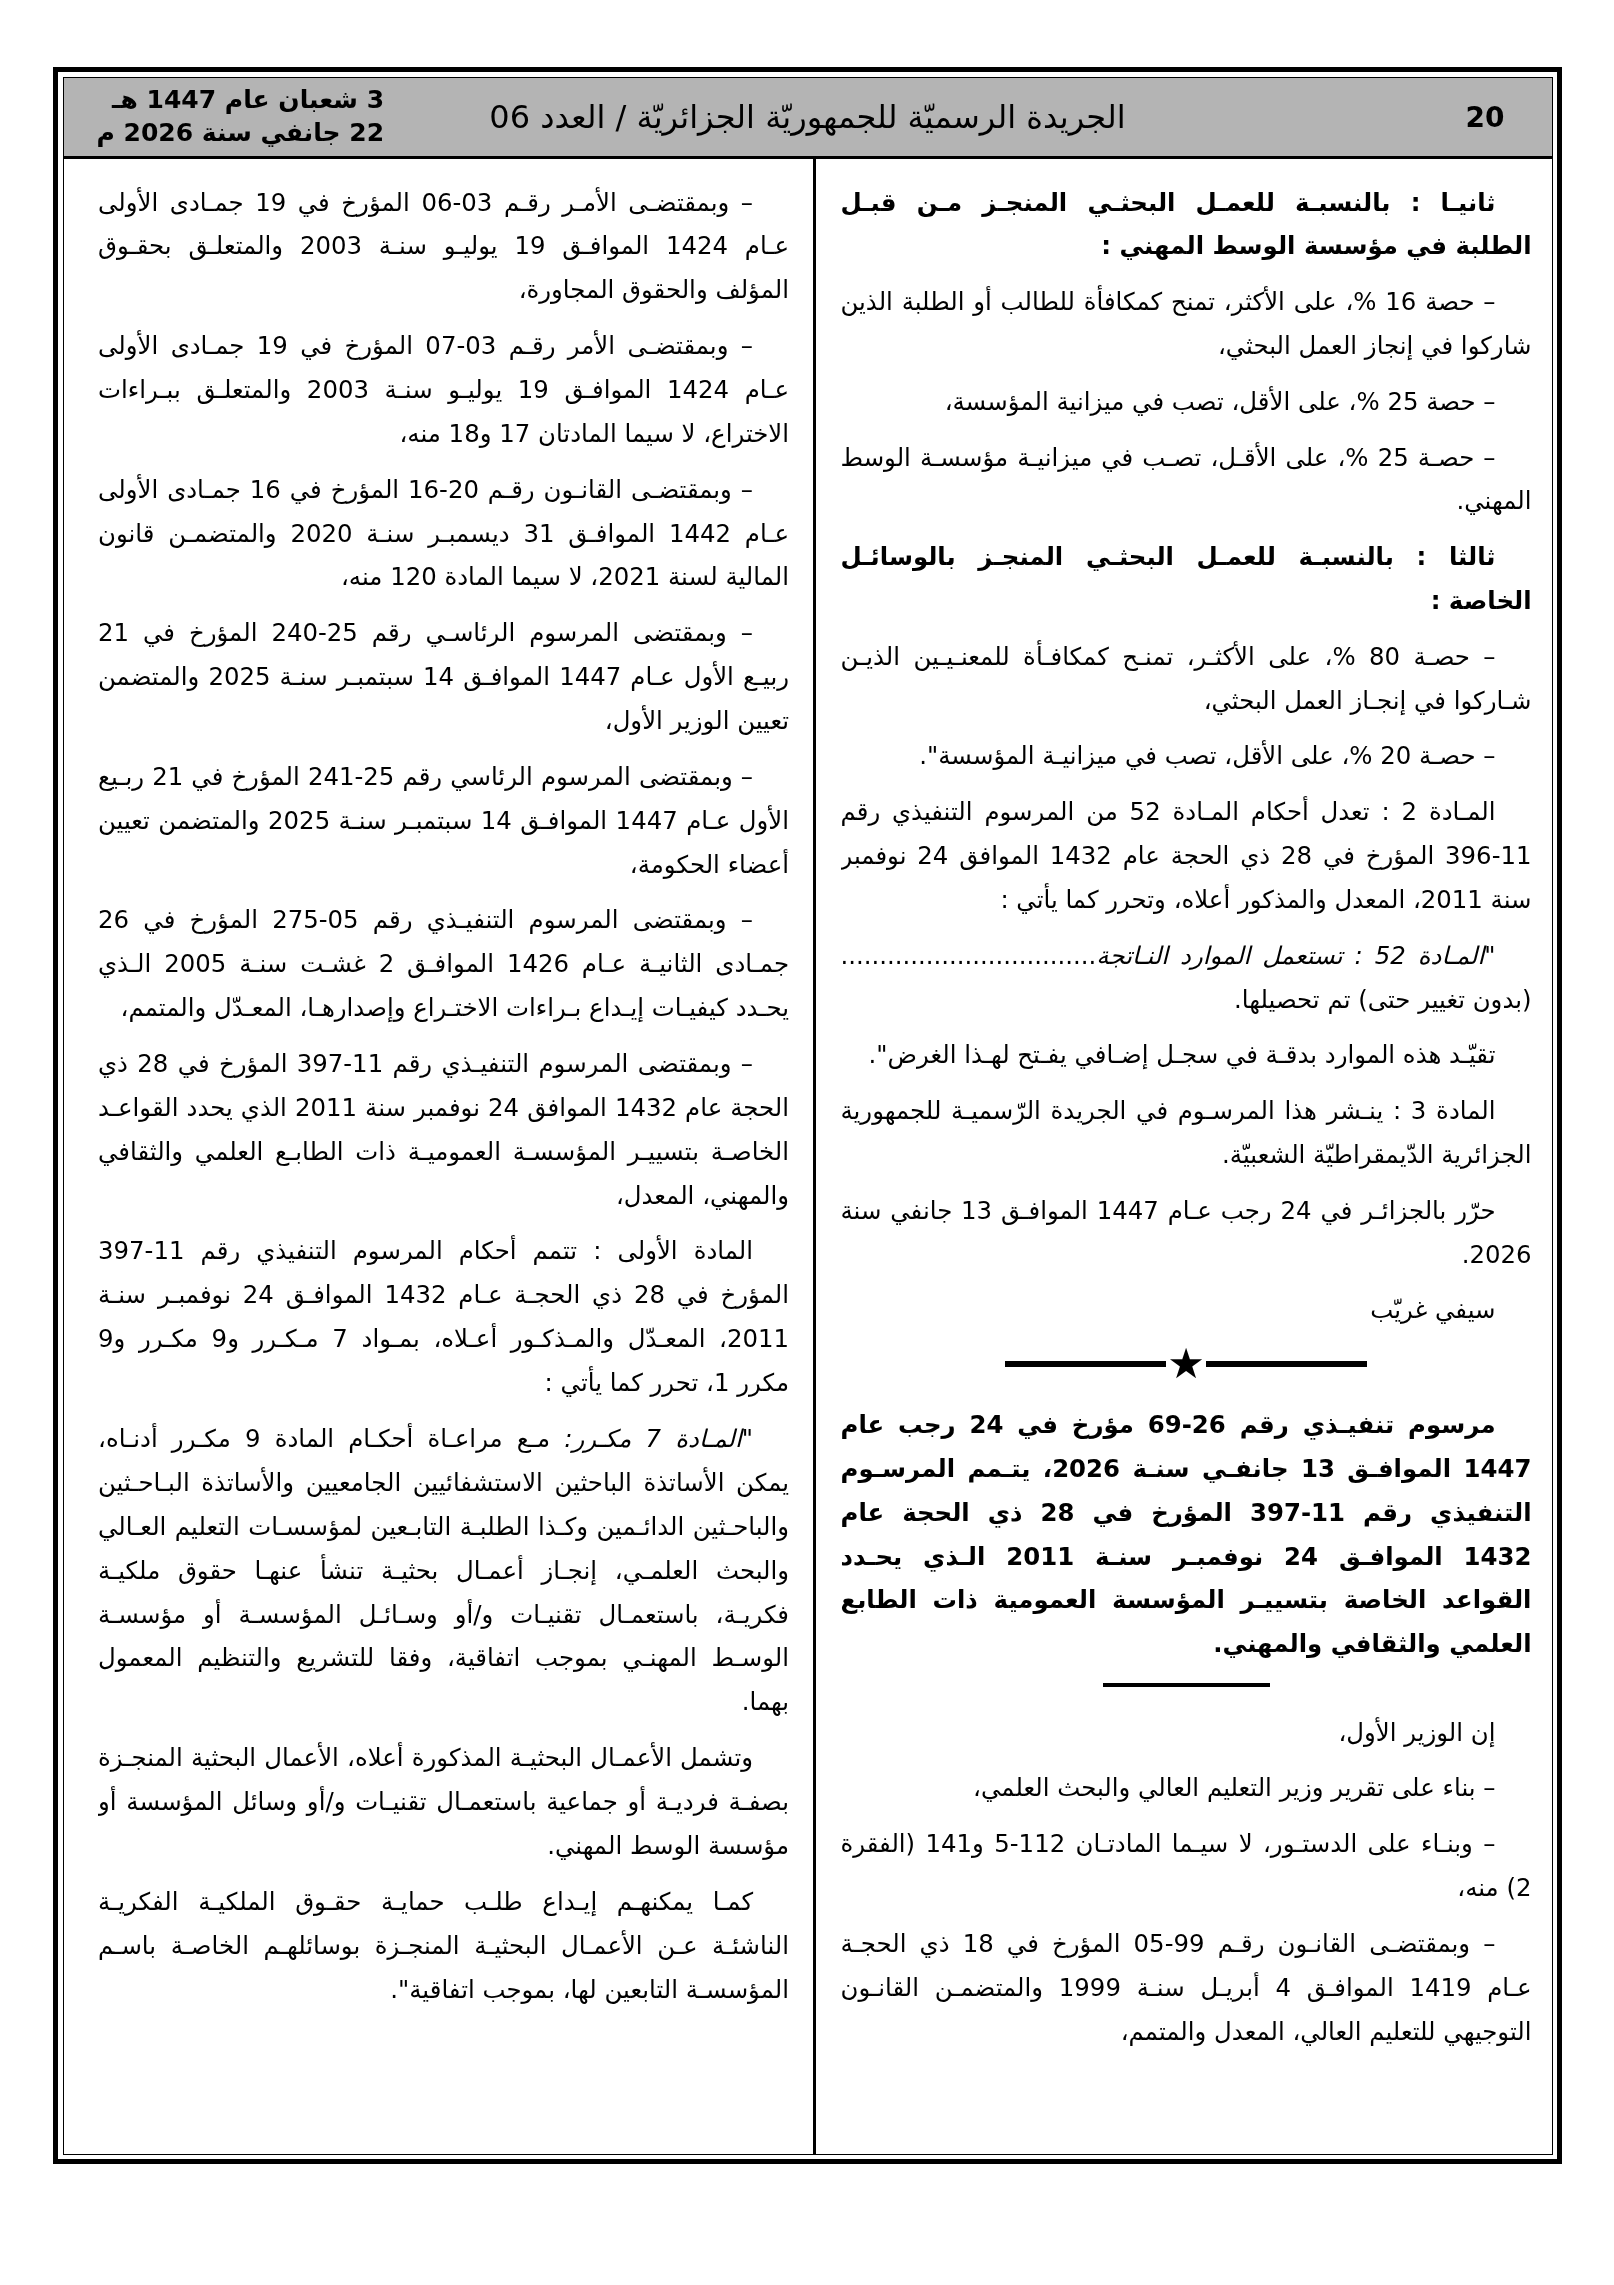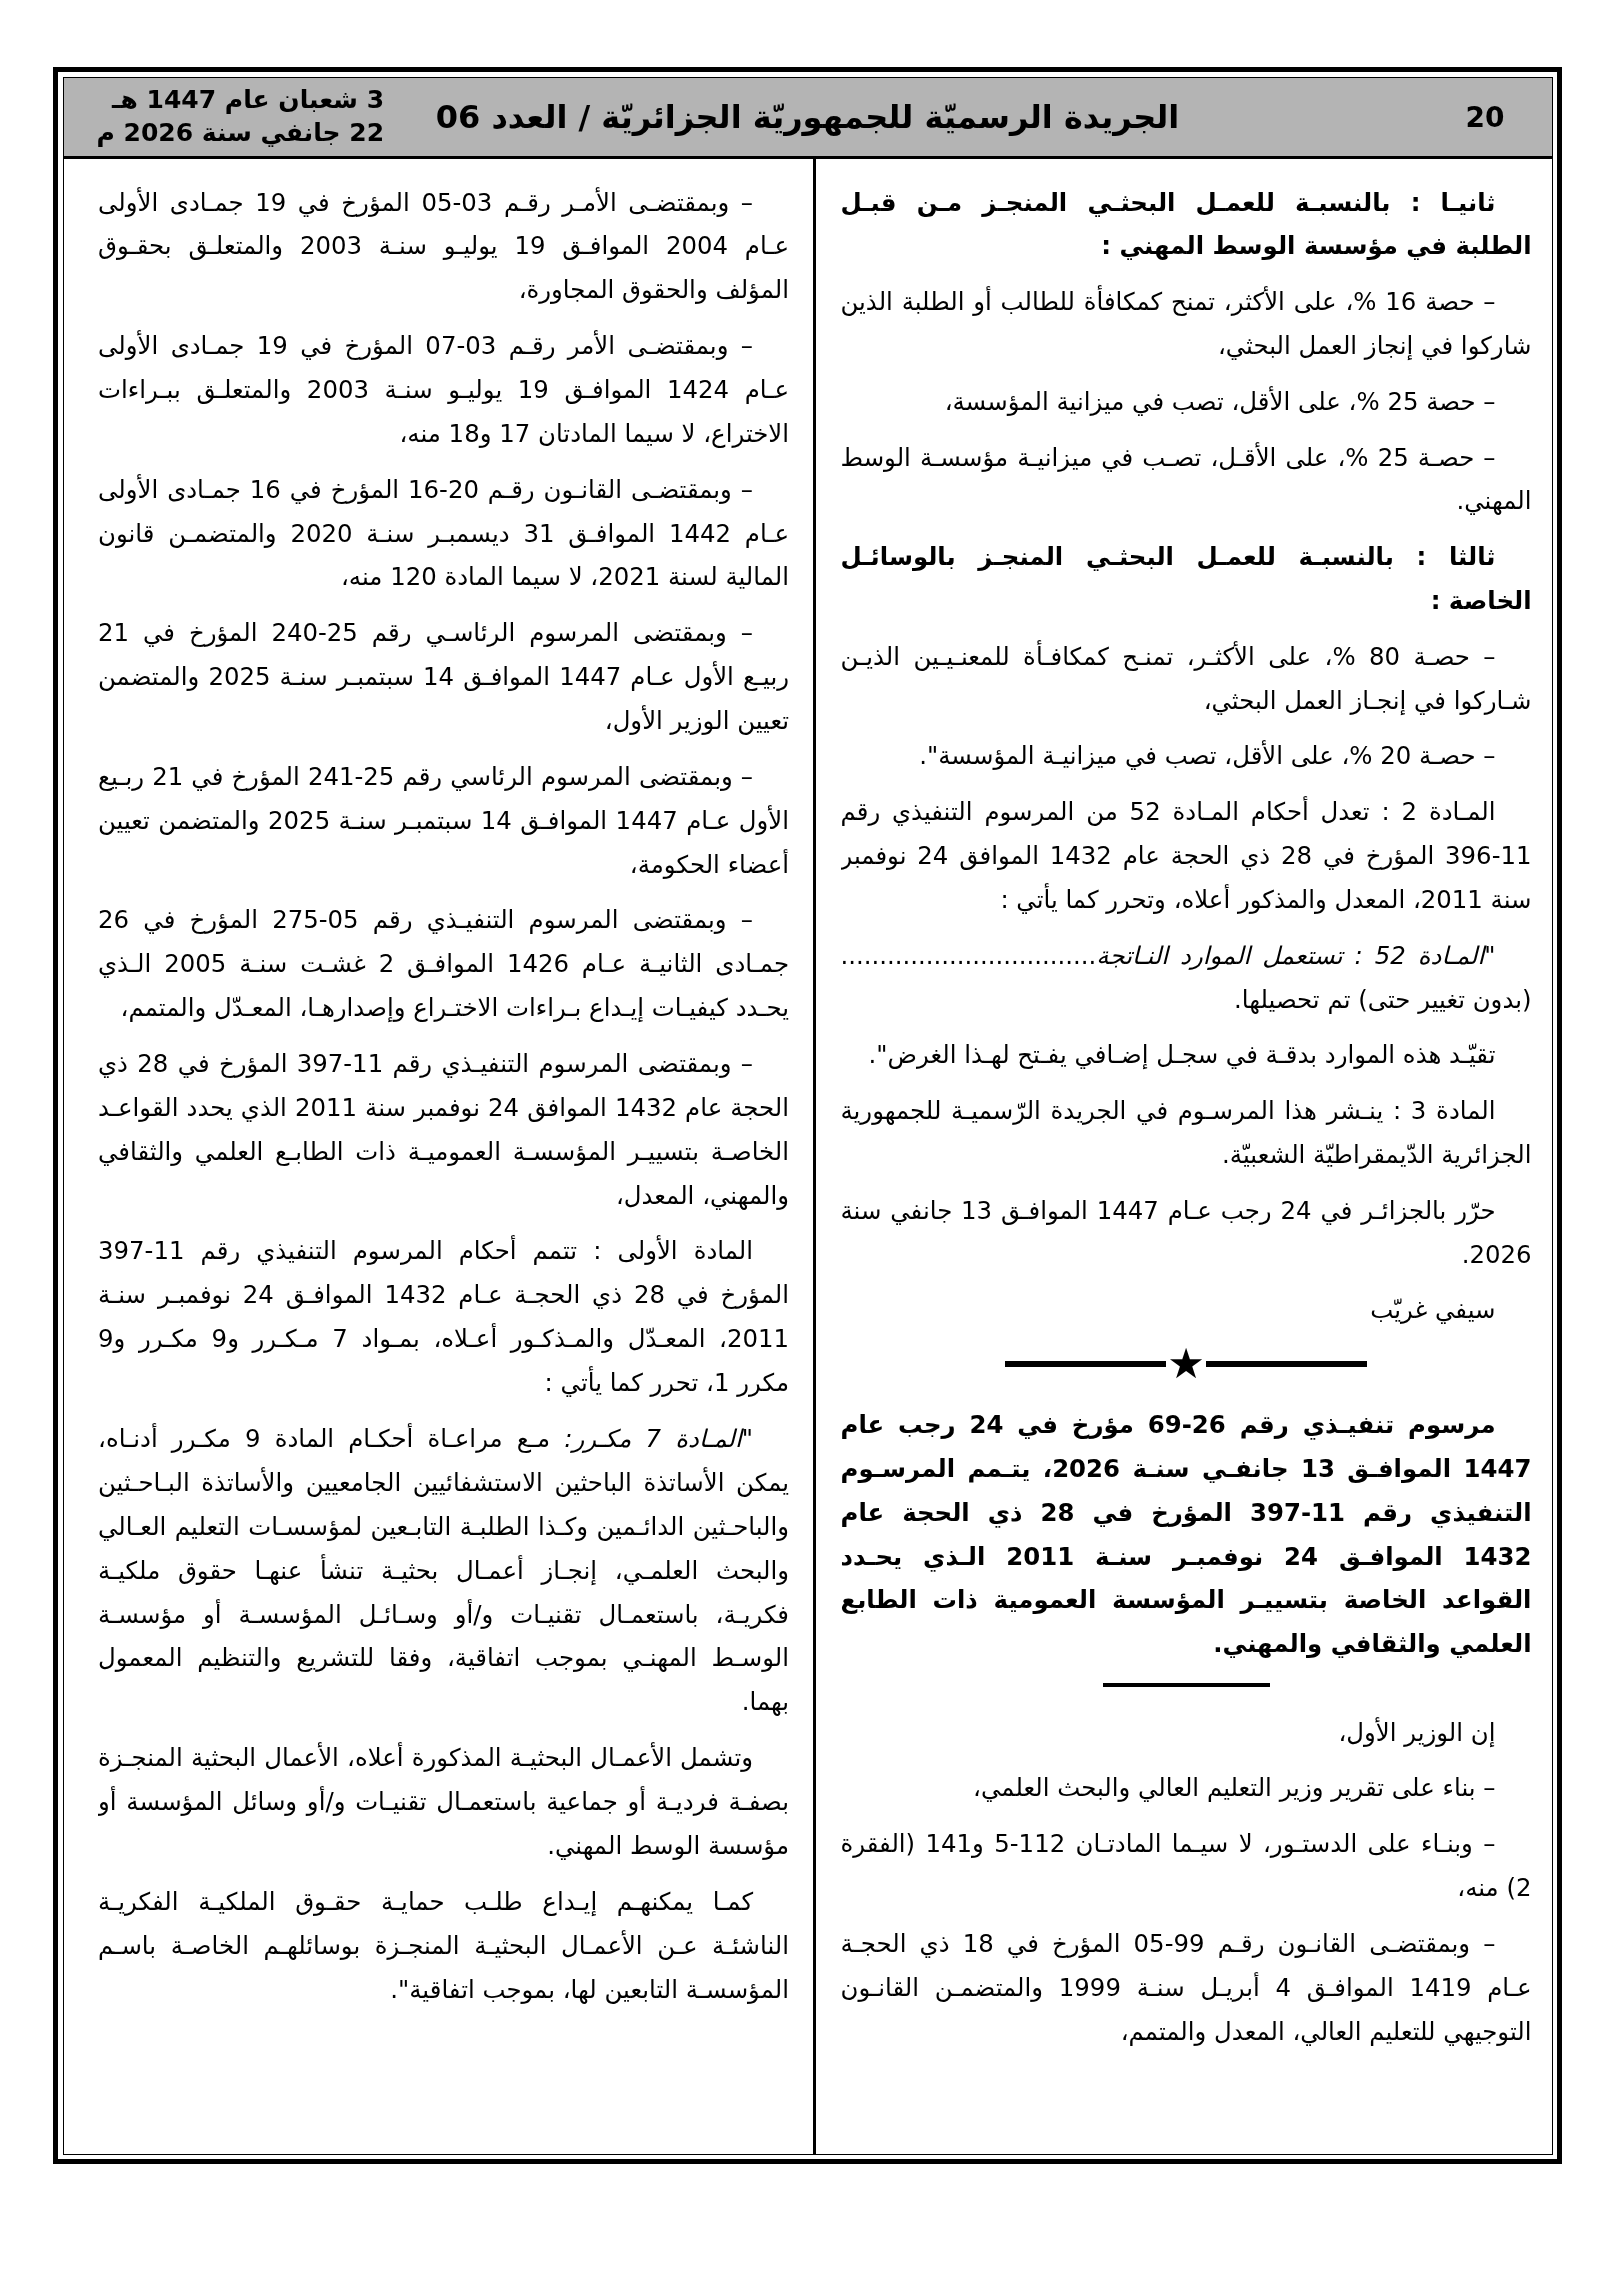--- a/index.html
+++ b/index.html
@@ -31,21 +31,21 @@
     flex:0 0 78px;
     background:#b4b4b4;
     border-bottom:3.6px solid #000;
   }
   .mast-page{
     position:absolute;right:47px;top:50%;transform:translateY(-50%);
     font-weight:bold;font-size:28px;
   }
   .mast-title{
     position:absolute;left:50%;top:50%;transform:translate(-50%,-50%);
-    font-weight:bold;font-size:32px;white-space:nowrap;text-align:center;
+    font-weight:normal;font-size:32px;white-space:nowrap;text-align:center;
   }
   .mast-date{
     position:absolute;left:33px;top:50%;transform:translateY(-50%);
     font-weight:bold;font-size:25px;line-height:1.35;text-align:right;
   }
   .content{
     flex:1 1 auto;
     display:flex;
     padding:0 20px;
     overflow:hidden;
@@ -133,21 +133,21 @@
 
         <p>إن الوزير الأول،</p>
         <p>– بناء على تقرير وزير التعليم العالي والبحث العلمي،</p>
         <p>– وبنـاء على الدستـور، لا سيـما المادتـان 112‑5 و141 (الفقرة 2) منه،</p>
         <p>– وبمقتضـى القانـون رقـم 99‑05 المؤرخ في 18 ذي الحجـة عـام 1419 الموافـق 4 أبريـل سنـة 1999 والمتضمـن القانـون التوجيهي للتعليم العالي، المعدل والمتمم،</p>
       </div>
 
       <div class="vrule"></div>
 
       <div class="col">
-        <p>– وبمقتضـى الأمـر رقـم 03‑05 المؤرخ في 19 جمـادى الأولى عـام 2004 الموافـق 19 يوليـو سنـة 2003 والمتعلـق بحقـوق المؤلف والحقوق المجاورة،</p>
+        <p>– وبمقتضـى الأمـر رقـم 03‑06 المؤرخ في 19 جمـادى الأولى عـام 1424 الموافـق 19 يوليـو سنـة 2003 والمتعلـق بحقـوق المؤلف والحقوق المجاورة،</p>
         <p>– وبمقتضـى الأمر رقـم 03‑07 المؤرخ في 19 جمـادى الأولى عـام 1424 الموافـق 19 يوليـو سنـة 2003 والمتعلـق ببـراءات الاختراع، لا سيما المادتان 17 و18 منه،</p>
         <p>– وبمقتضـى القانـون رقـم 20‑16 المؤرخ في 16 جمـادى الأولى عـام 1442 الموافـق 31 ديسمبـر سنـة 2020 والمتضمـن قانون المالية لسنة 2021، لا سيما المادة 120 منه،</p>
         <p>– وبمقتضى المرسوم الرئاسـي رقم 25‑240 المؤرخ في 21 ربيـع الأول عـام 1447 الموافـق 14 سبتمبـر سنـة 2025 والمتضمن تعيين الوزير الأول،</p>
         <p>– وبمقتضى المرسوم الرئاسي رقم 25‑241 المؤرخ في 21 ربـيع الأول عـام 1447 الموافـق 14 سبتمبـر سنـة 2025 والمتضمن تعيين أعضاء الحكومة،</p>
         <p>– وبمقتضى المرسوم التنفيـذي رقم 05‑275 المؤرخ في 26 جمـادى الثانيـة عـام 1426 الموافـق 2 غشـت سنـة 2005 الـذي يحـدد كيفيـات إيـداع بـراءات الاختـراع وإصدارهـا، المعـدّل والمتمم،</p>
         <p>– وبمقتضى المرسوم التنفيـذي رقم 11‑397 المؤرخ في 28 ذي الحجة عام 1432 الموافق 24 نوفمبر سنة 2011 الذي يحدد القواعـد الخاصـة بتسييـر المؤسسـة العموميـة ذات الطابـع العلمي والثقافي والمهني، المعدل،</p>
         <p><strong class="lbl">المادة الأولى :</strong><span> تتمم أحكام المرسوم التنفيذي رقم 11‑397 المؤرخ في 28 ذي الحجـة عـام 1432 الموافـق 24 نوفمبـر سنـة 2011، المعـدّل والمـذكـور أعـلاه، بمـواد 7 مـكـرر و9 مكـرر و9 مكرر 1، تحرر كما يأتي :</span></p>
         <p><em class="lbl-i">"المـادة 7 مكـرر:</em><span> مـع مراعـاة أحكـام المادة 9 مكـرر أدنـاه، يمكن الأساتذة الباحثين الاستشفائيين الجامعيين والأساتذة البـاحـثين والباحـثين الدائـمين وكـذا الطلبـة التابـعين لمؤسسـات التعليم العـالي والبحث العلمـي، إنجـاز أعمـال بحثيـة تنشأ عنهـا حقوق ملكيـة فكريـة، باستعمـال تقنيـات و/أو وسـائـل المؤسسـة أو مؤسسـة الوسـط المهنـي بموجب اتفاقية، وفقا للتشريع والتنظيم المعمول بهما.</span></p>
         <p>وتشمل الأعمـال البحثيـة المذكورة أعلاه، الأعمال البحثية المنجـزة بصفـة فرديـة أو جماعية باستعمـال تقنيـات و/أو وسائل المؤسسة أو مؤسسة الوسط المهني.</p>
         <p>كمـا يمكنهـم إيـداع طلـب حمايـة حقـوق الملكيـة الفكريـة الناشئـة عـن الأعمـال البحثيـة المنجـزة بوسائلهـم الخاصـة باسـم المؤسسـة التابعين لها، بموجب اتفاقية".</p>

